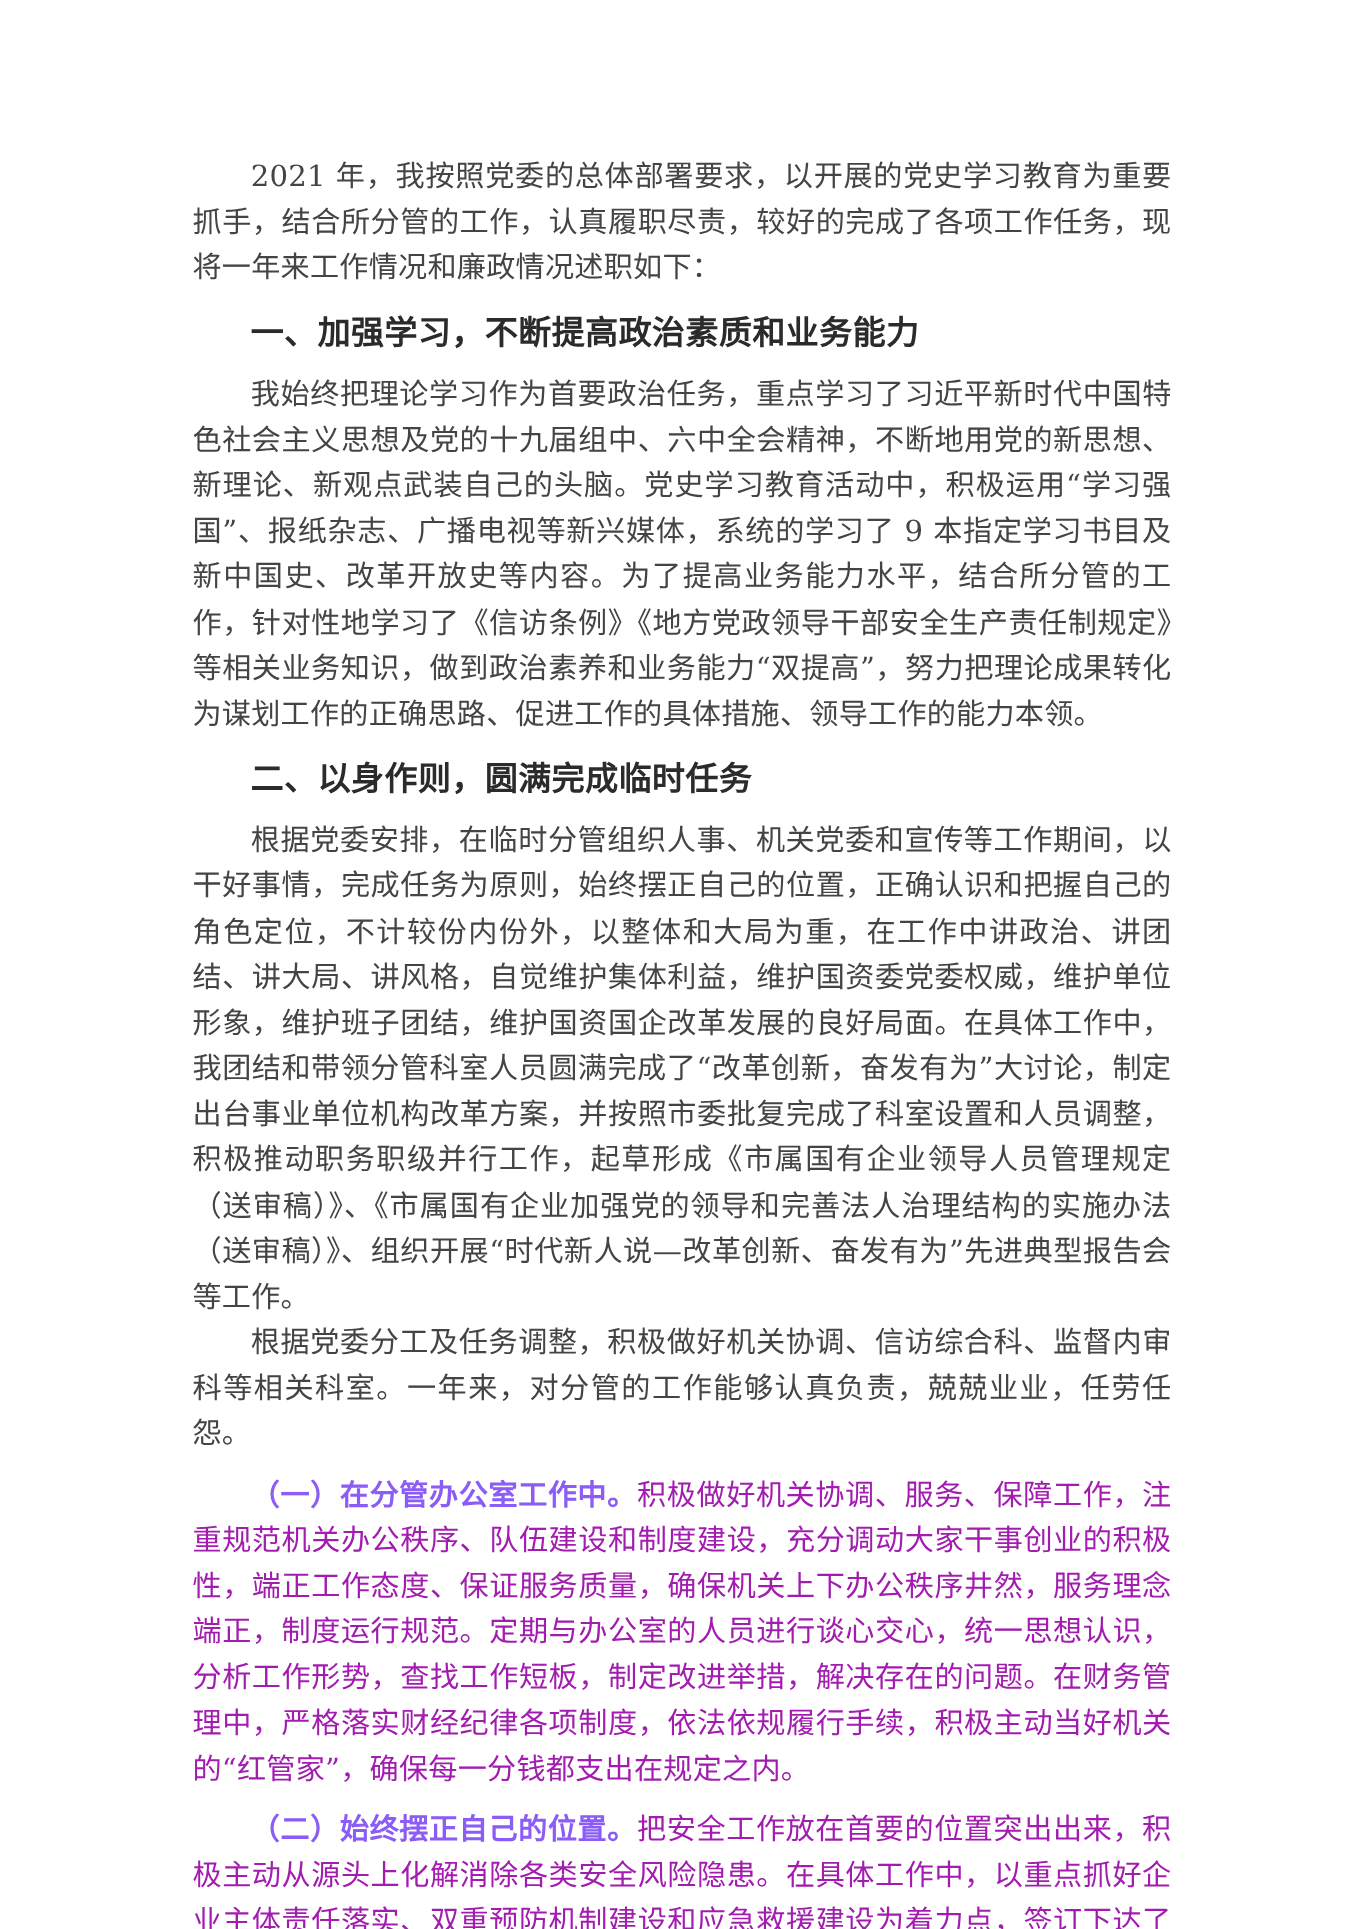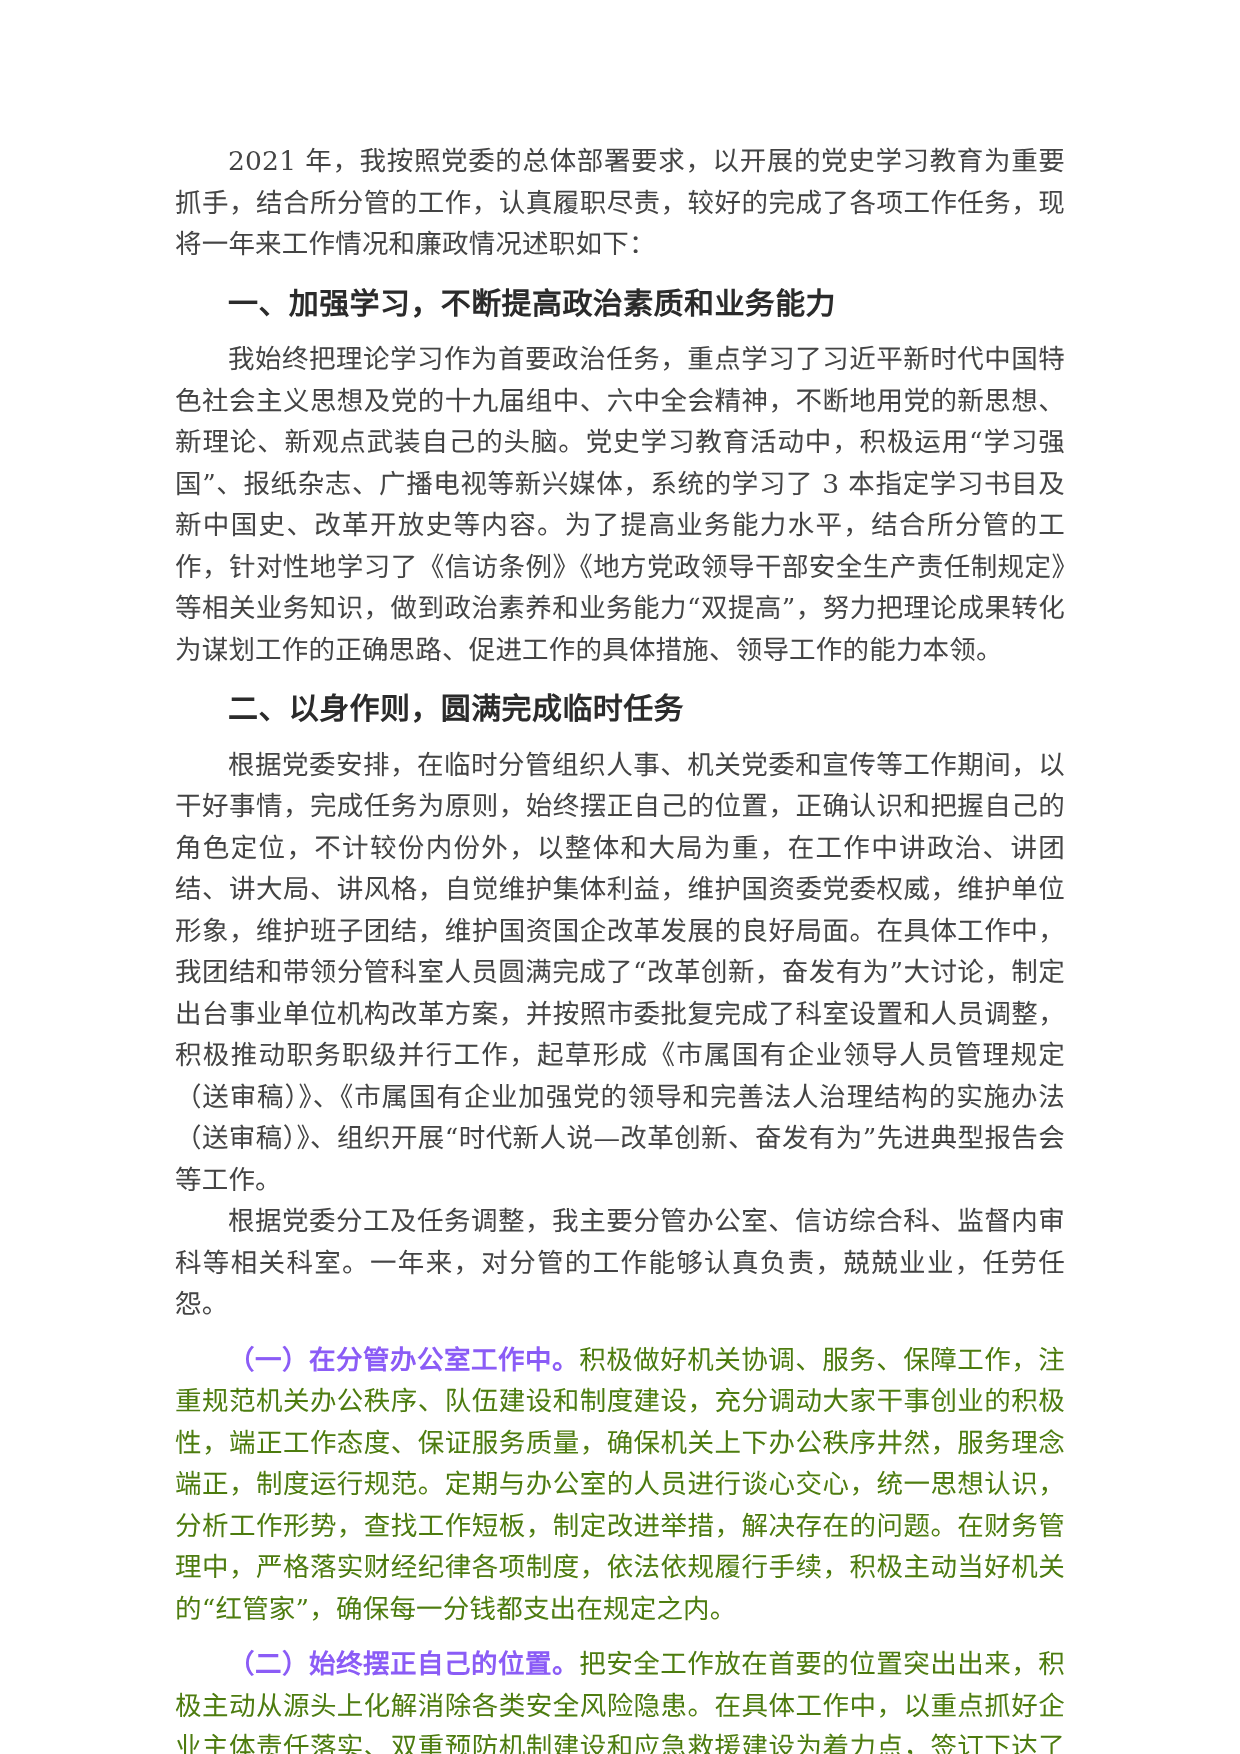--- a/index.html
+++ b/index.html
@@ -58,43 +58,43 @@
     margin: 14px 0 0 0;
     font-size: 26.5px;
     line-height: 41.5px;
     text-align: justify;
     text-justify: inter-ideograph;
     text-indent: 53px;
     color: #444444;
     letter-spacing: 0.2px;
   }
   .sub-para .body-text {
-    color: #4d7c0f;
+    color: #a21caf;
     font-family: "DejaVu Serif", "Liberation Serif", serif;
     font-weight: normal;
   }
 </style>
 </head>
 <body>
 
 <div class="page">
   <div class="doc-body">
 
     <p class="para">2021 年，我按照党委的总体部署要求，以开展的党史学习教育为重要抓手，结合所分管的工作，认真履职尽责，较好的完成了各项工作任务，现将一年来工作情况和廉政情况述职如下：</p>
 
     <h2 class="section-heading">一、加强学习，不断提高政治素质和业务能力</h2>
 
-    <p class="para">我始终把理论学习作为首要政治任务，重点学习了习近平新时代中国特色社会主义思想及党的十九届组中、六中全会精神，不断地用党的新思想、新理论、新观点武装自己的头脑。党史学习教育活动中，积极运用“学习强国”、报纸杂志、广播电视等新兴媒体，系统的学习了 3 本指定学习书目及新中国史、改革开放史等内容。为了提高业务能力水平，结合所分管的工作，针对性地学习了《信访条例》《地方党政领导干部安全生产责任制规定》等相关业务知识，做到政治素养和业务能力“双提高”，努力把理论成果转化为谋划工作的正确思路、促进工作的具体措施、领导工作的能力本领。</p>
+    <p class="para">我始终把理论学习作为首要政治任务，重点学习了习近平新时代中国特色社会主义思想及党的十九届组中、六中全会精神，不断地用党的新思想、新理论、新观点武装自己的头脑。党史学习教育活动中，积极运用“学习强国”、报纸杂志、广播电视等新兴媒体，系统的学习了 9 本指定学习书目及新中国史、改革开放史等内容。为了提高业务能力水平，结合所分管的工作，针对性地学习了《信访条例》《地方党政领导干部安全生产责任制规定》等相关业务知识，做到政治素养和业务能力“双提高”，努力把理论成果转化为谋划工作的正确思路、促进工作的具体措施、领导工作的能力本领。</p>
 
     <h2 class="section-heading">二、以身作则，圆满完成临时任务</h2>
 
     <p class="para">根据党委安排，在临时分管组织人事、机关党委和宣传等工作期间，以干好事情，完成任务为原则，始终摆正自己的位置，正确认识和把握自己的角色定位，不计较份内份外，以整体和大局为重，在工作中讲政治、讲团结、讲大局、讲风格，自觉维护集体利益，维护国资委党委权威，维护单位形象，维护班子团结，维护国资国企改革发展的良好局面。在具体工作中，我团结和带领分管科室人员圆满完成了“改革创新，奋发有为”大讨论，制定出台事业单位机构改革方案，并按照市委批复完成了科室设置和人员调整，积极推动职务职级并行工作，起草形成《市属国有企业领导人员管理规定（送审稿）》、《市属国有企业加强党的领导和完善法人治理结构的实施办法（送审稿）》、组织开展“时代新人说—改革创新、奋发有为”先进典型报告会等工作。</p>
 
 
-    <p class="para">根据党委分工及任务调整，我主要分管办公室、信访综合科、监督内审科等相关科室。一年来，对分管的工作能够认真负责，兢兢业业，任劳任怨。</p>
+    <p class="para">根据党委分工及任务调整，积极做好机关协调、信访综合科、监督内审科等相关科室。一年来，对分管的工作能够认真负责，兢兢业业，任劳任怨。</p>
 
     <p class="sub-para">
       <span class="sub-label">（一）在分管办公室工作中。</span><span class="body-text">积极做好机关协调、服务、保障工作，注重规范机关办公秩序、队伍建设和制度建设，充分调动大家干事创业的积极性，端正工作态度、保证服务质量，确保机关上下办公秩序井然，服务理念端正，制度运行规范。定期与办公室的人员进行谈心交心，统一思想认识，分析工作形势，查找工作短板，制定改进举措，解决存在的问题。在财务管理中，严格落实财经纪律各项制度，依法依规履行手续，积极主动当好机关的“红管家”，确保每一分钱都支出在规定之内。</span>
     </p>
 
     <p class="sub-para">
       <span class="sub-label">（二）始终摆正自己的位置。</span><span class="body-text">把安全工作放在首要的位置突出出来，积极主动从源头上化解消除各类安全风险隐患。在具体工作中，以重点抓好企业主体责任落实、双重预防机制建设和应急救援建设为着力点，签订下达了《2021 年度安全生产和消防目标责任书》X 份，先后对全系统进行了 X 次专项安全消防检查，排查化解各类风险隐患苗头 XXXX 条，同步下达了《现场整改意见通知书》XX 份；在开展打非治违和专项整治工作中，以煤矿安全、交通运输、民爆物品等重点行业为重点，共检查出违规生产 XX 次，并责令限期整改；制定下发</span>
     </p>
 
   </div>

